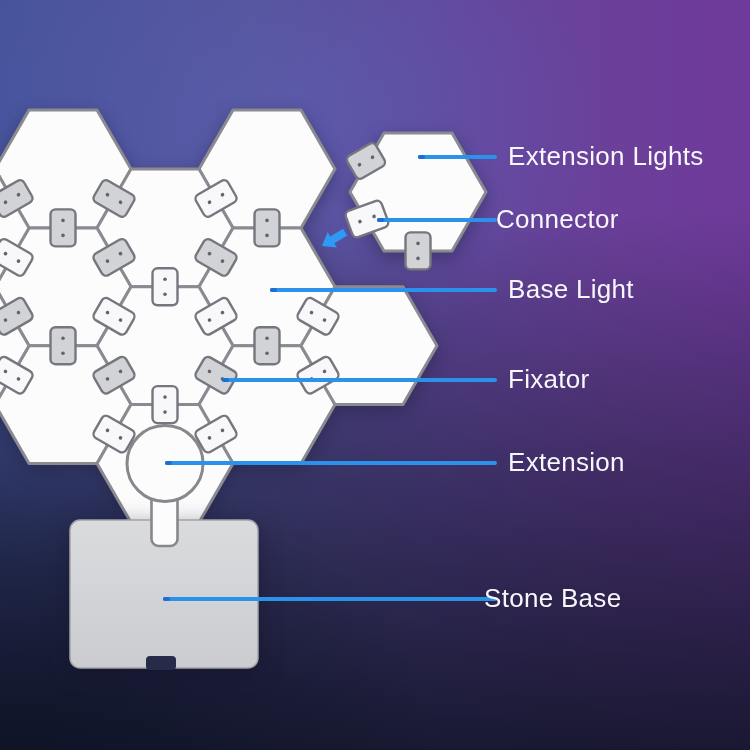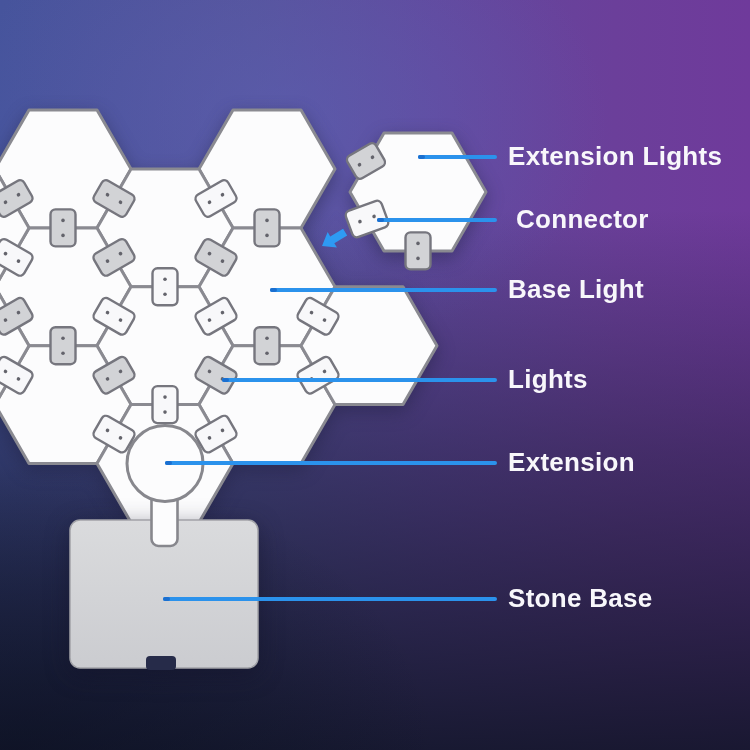--- a/index.html
+++ b/index.html
@@ -9,21 +9,21 @@
     background:
       radial-gradient(620px 420px at 2% 100%, rgba(10,14,30,0.55) 0%, rgba(10,14,30,0.25) 40%, rgba(10,14,30,0) 68%),
       linear-gradient(to bottom, rgba(20,24,45,0) 28%, rgba(21,24,46,0.45) 60%, rgba(16,20,38,0.90) 100%),
       radial-gradient(520px 380px at 38% 16%, rgba(94,100,185,0.50) 0%, rgba(94,100,185,0) 62%),
       linear-gradient(to right, #46549c 0%, #555299 34%, #62489d 58%, #6b3f9a 82%, #6f3a9b 100%);
   }
   .stage svg{position:absolute;left:0;top:0;}
   .labels{position:absolute;left:0;top:0;width:100%;height:100%;pointer-events:none;}
   .label{
     position:absolute;transform:translateY(-52%);
-    color:#f8f7fb;font-size:26px;font-weight:700;letter-spacing:.3px;white-space:nowrap;
+    color:#f8f7fb;font-size:26px;font-weight:400;letter-spacing:.3px;white-space:nowrap;
   }
   .hex-shadow{filter:drop-shadow(0 6px 9px rgba(30,30,62,0.45));}
   .base-shadow{filter:drop-shadow(0 6px 12px rgba(18,18,40,0.45));}
 </style>
 </head>
 <body>
 
 <div class="stage">
   <svg id="diagram" width="750" height="750" viewBox="0 0 750 750">
       <g class="hex-shadow">
@@ -189,19 +189,19 @@
         <rect x="222" y="378" width="275" height="4" rx="2" fill="#2b92ec"></rect>
         <rect x="222" y="378" width="7" height="4" rx="2" fill="#1a6fd0"></rect>
         <rect x="165" y="461" width="332" height="4" rx="2" fill="#2b92ec"></rect>
         <rect x="165" y="461" width="7" height="4" rx="2" fill="#1a6fd0"></rect>
         <rect x="163" y="597" width="334" height="4" rx="2" fill="#2b92ec"></rect>
         <rect x="163" y="597" width="7" height="4" rx="2" fill="#1a6fd0"></rect>
       </g>
     </svg>
   <div class="labels">
     <div class="label" style="left: 508px; top: 157px;">Extension Lights</div>
-    <div class="label" style="left: 516px; top: 220px;">Connector</div>
+    <div class="label" style="left: 496px; top: 220px;">Connector</div>
     <div class="label" style="left: 508px; top: 290px;">Base Light</div>
-    <div class="label" style="left: 508px; top: 380px;">Lights</div>
+    <div class="label" style="left: 508px; top: 380px;">Fixator</div>
     <div class="label" style="left: 508px; top: 463px;">Extension</div>
-    <div class="label" style="left: 508px; top: 599px;">Stone Base</div>
+    <div class="label" style="left: 484px; top: 599px;">Stone Base</div>
   </div>
 </div>
 
 </body></html>

